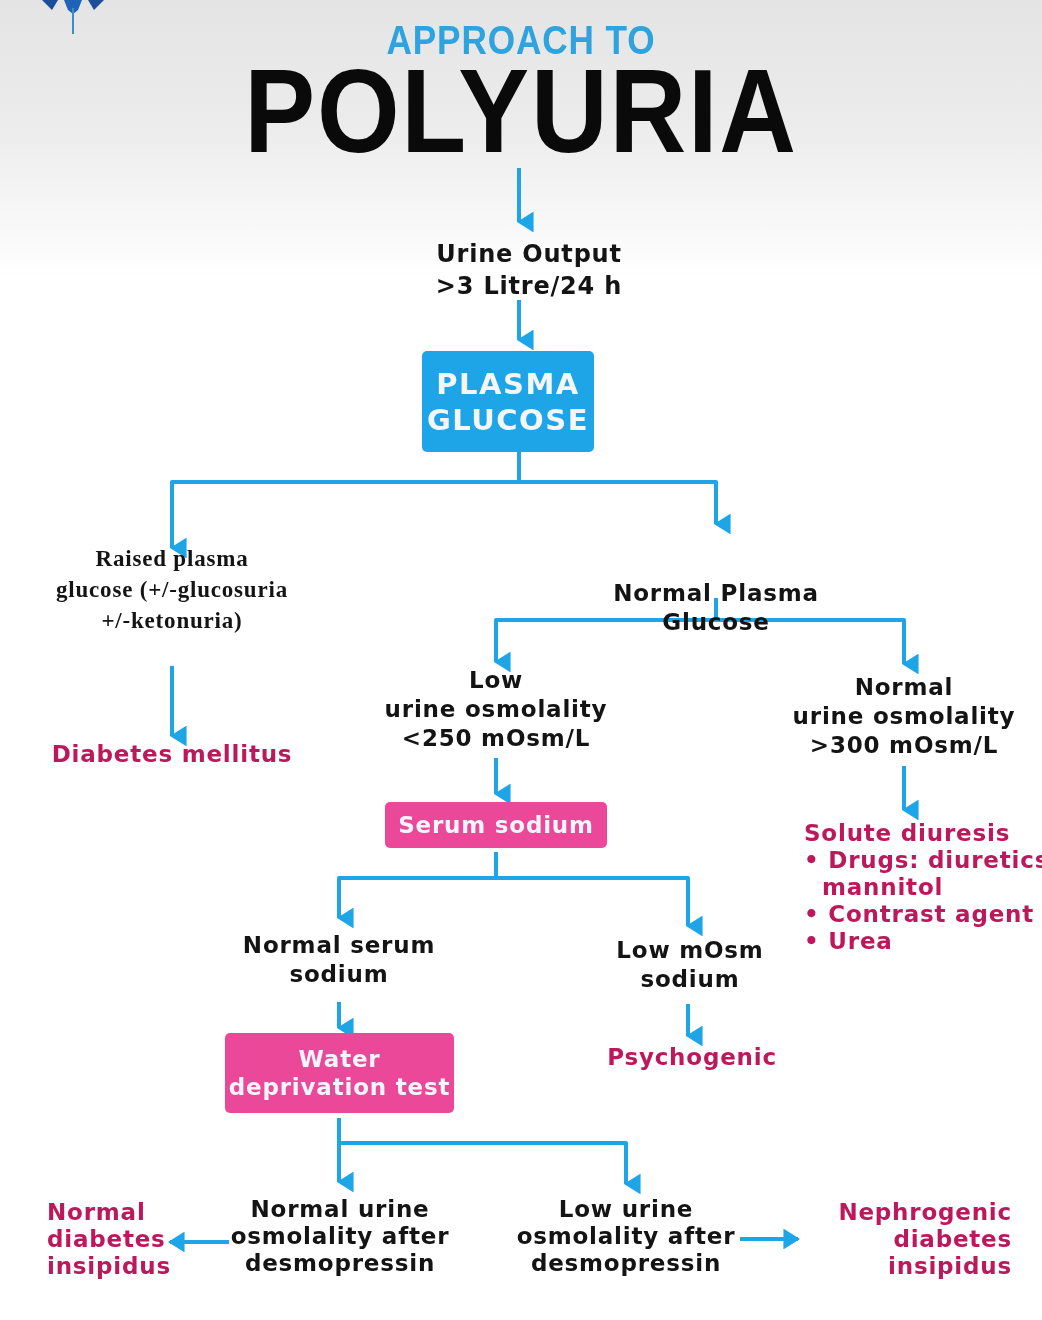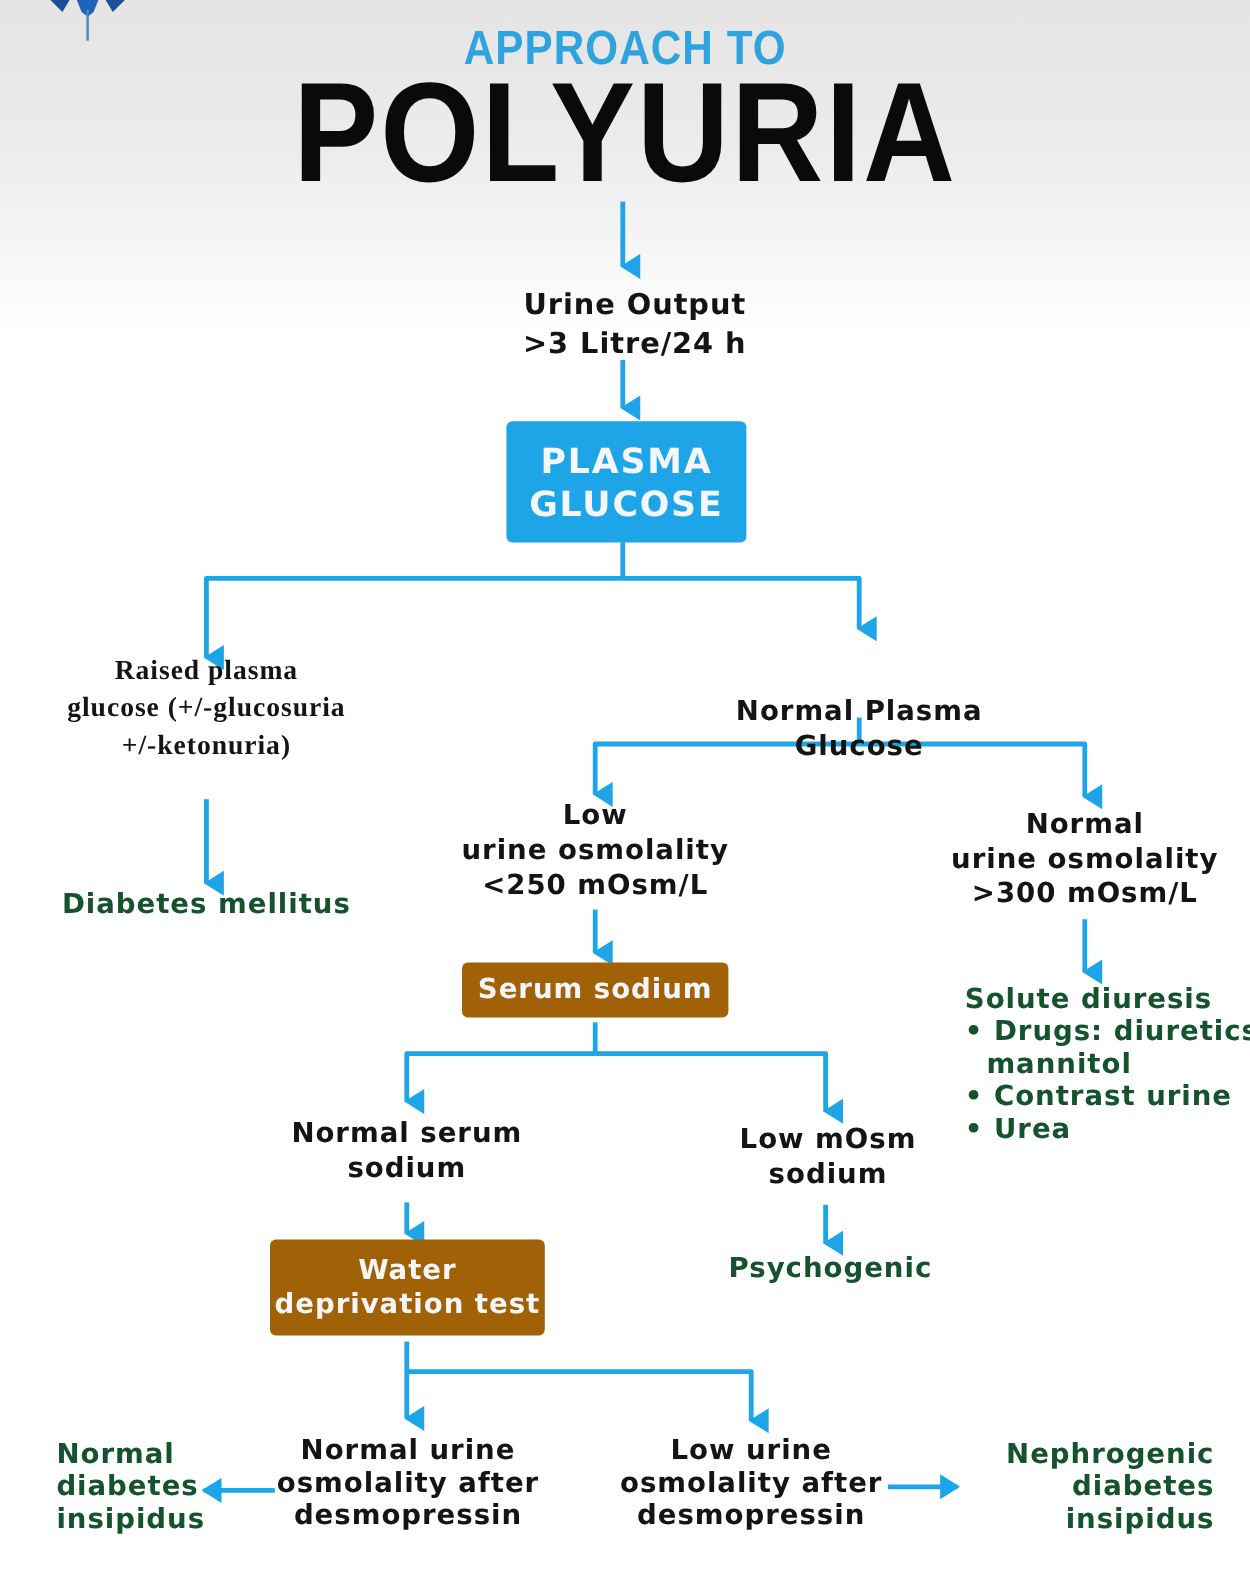--- a/index.html
+++ b/index.html
@@ -24,29 +24,29 @@
       font-family: "Liberation Sans", sans-serif; font-weight: bold;
       font-size: 118px; line-height: 118px; color: #0a0a0a; letter-spacing: 2px;
       transform: scaleX(0.9); transform-origin: 521px 0;
     }
     svg.connectors { position: absolute; left: 0; top: 0; }
     .node {
       position: absolute; text-align: center; font-weight: bold;
       font-size: 23px; line-height: 29px; color: #141414; letter-spacing: 0.8px;
       white-space: nowrap;
     }
-    .outcome { color: #14532d; }
+    .outcome { color: #be185d; }
     .outcome.left { text-align: left; }
     .box {
       position: absolute; display: flex; align-items: center; justify-content: center;
       text-align: center; font-weight: bold; color: #f4f6fb; border-radius: 5px;
       letter-spacing: 0.8px; white-space: nowrap;
     }
     .box.blue { background: #1da5e8; font-size: 29px; line-height: 36px; letter-spacing: 1.5px; }
-    .box.gray { background: #a16207; font-size: 23px; line-height: 28px; }
+    .box.gray { background: #ec4899; font-size: 23px; line-height: 28px; }
     .bullet-list { list-style: none; margin: 0; padding: 0; }
     .bullet-list li { padding-left: 18px; text-indent: -18px; }
   </style>
 </head>
 <body>
 
 <div class="top-gradient"></div>
 
 <svg class="logo" viewBox="0 0 90 38">
   <path d="M14 0 L30 0 L24 10 Z" fill="#1b4f9a"></path>
@@ -89,21 +89,21 @@
     <path d="M229 1242 L170 1242" marker-end="url(#ahr)"></path>
     <path d="M740 1239 L798 1239" marker-end="url(#ahr)"></path>
   </g>
 </svg>
 
 <div class="node" style="left:379px; top:238px; width:300px; font-size:24px; line-height:32px;">
   <div>Urine Output</div>
   <div>&gt;3 Litre/24 h</div>
 </div>
 
-<div class="box blue" style="left:422px; top:351px; width:200px; height:101px;">
+<div class="box blue" style="left:422px; top:351px; width:172px; height:101px;">
   <div>
     <div>PLASMA</div>
     <div>GLUCOSE</div>
   </div>
 </div>
 
 <div class="node" style="left:12px; top:543px; width:320px; line-height:31px;font-family:Liberation Serif, serif;">
   <div>Raised plasma</div>
   <div>glucose (+/-glucosuria</div>
   <div>+/-ketonuria)</div>
@@ -126,21 +126,21 @@
   <div>Normal</div>
   <div>urine osmolality</div>
   <div>&gt;300 mOsm/L</div>
 </div>
 
 <div class="node outcome left" style="left:804px; top:820px; width:236px; line-height:27px;">
   <div>Solute diuresis</div>
   <ul class="bullet-list">
     <li>• Drugs: diuretics,</li>
     <li style="padding-left:18px; text-indent:0;">mannitol</li>
-    <li>• Contrast urine</li>
+    <li>• Contrast agent</li>
     <li>• Urea</li>
   </ul>
 </div>
 
 <div class="box gray" style="left:385px; top:802px; width:222px; height:46px;">Serum sodium</div>
 
 <div class="node" style="left:189px; top:931px; width:300px;">
   <div>Normal serum</div>
   <div>sodium</div>
 </div>

